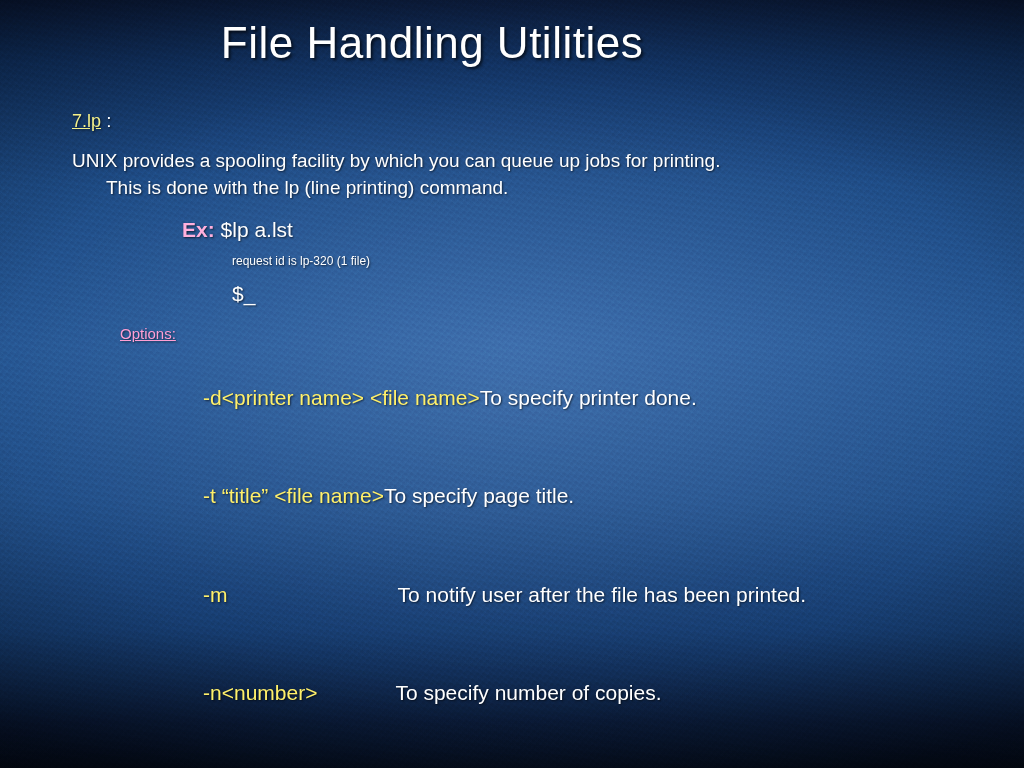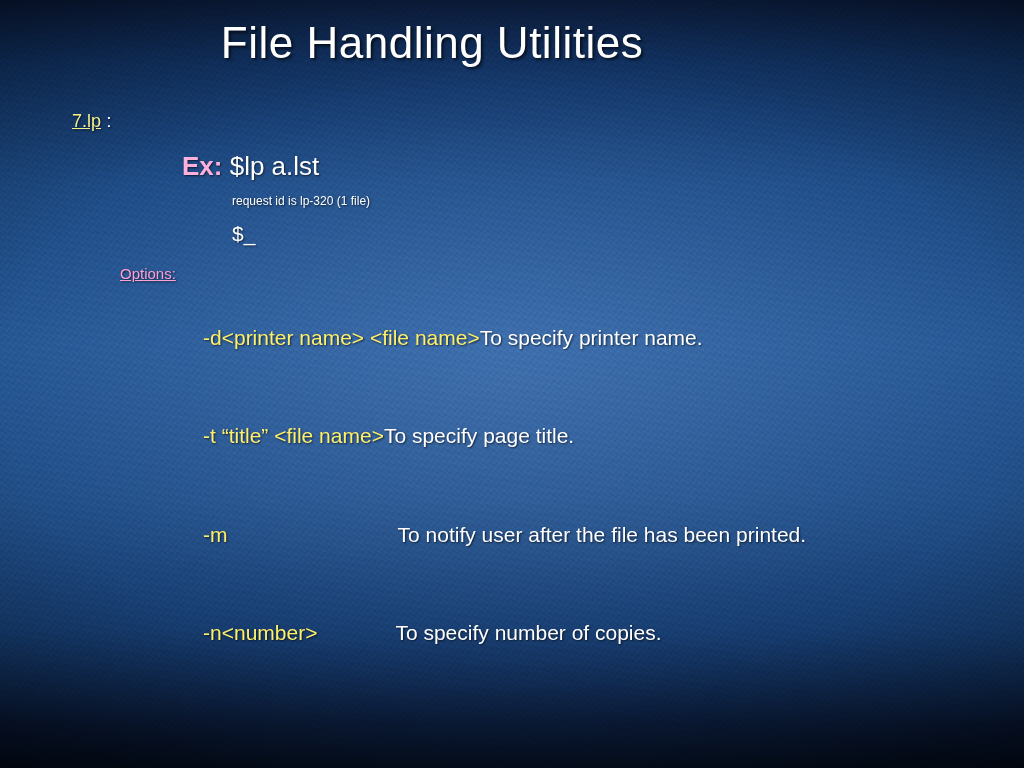--- a/index.html
+++ b/index.html
@@ -80,21 +80,21 @@
     max-width: 900px;
   }
   .para .cont {
     display: block;
     padding-left: 34px;
   }
 
   .ex-line {
     margin-top: 13px;
     padding-left: 110px;
-    font-size: 26px;
+    font-size: 21px;
   }
   .ex-tag {
     color: #ffb0dd;
     font-weight: bold;
   }
   .ex-cmd { color: #ffffff; }
 
   .sub-line {
     margin-top: 8px;
     padding-left: 160px;
@@ -132,34 +132,38 @@
 
   <div class="title layer">File Handling Utilities</div>
 
   <div class="body layer">
 
     <div>
       <span class="lead-label">7.lp</span>
       <span class="colon">:</span>
     </div>
 
+    <div class="para">
+      <span>UNIX provides a spooling facility by which you can queue up jobs for printing.</span>
+      <span class="cont">This is done with the lp (line printing) command.</span>
+    </div>
 
     <div class="ex-line">
       <span class="ex-tag">Ex:</span>
       <span class="ex-cmd">$lp a.lst</span>
     </div>
 
     <div class="sub-line">request id is lp-320 (1 file)</div>
 
     <div class="prompt-line">$_</div>
 
     <div class="options-head">Options:</div>
 
     <div class="opt-row">
-      <span class="opt-flag">-d&lt;printer name&gt; &lt;file name&gt;</span><span class="opt-desc">To specify printer name.</span>
+      <span class="opt-flag">-d&lt;printer name&gt; &lt;file name&gt;</span><span class="opt-desc">To specify printer done.</span>
     </div>
     <div class="opt-row">
       <span class="opt-flag">-t “title” &lt;file name&gt;</span><span class="opt-desc">To specify page title.</span>
     </div>
     <div class="opt-row">
       <span class="opt-flag">-m</span><span class="opt-desc" style="padding-left:170px;">To notify user after the file has been printed.</span>
     </div>
     <div class="opt-row">
       <span class="opt-flag">-n&lt;number&gt;</span><span class="opt-desc" style="padding-left:78px;">To specify number of copies.</span>
     </div>

